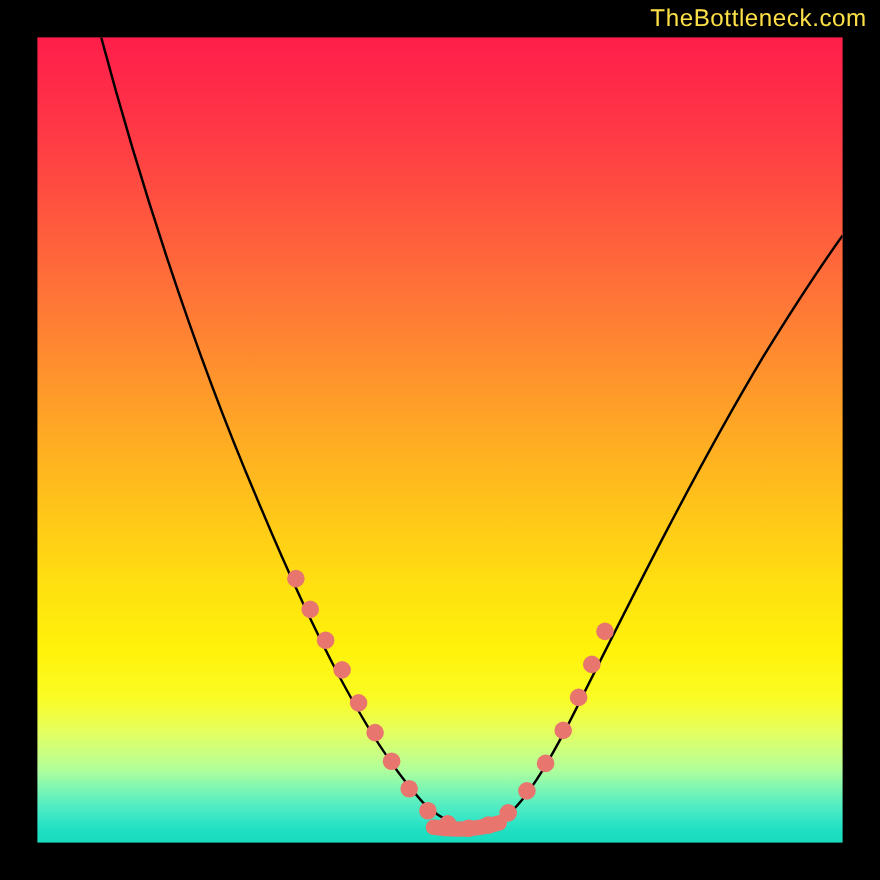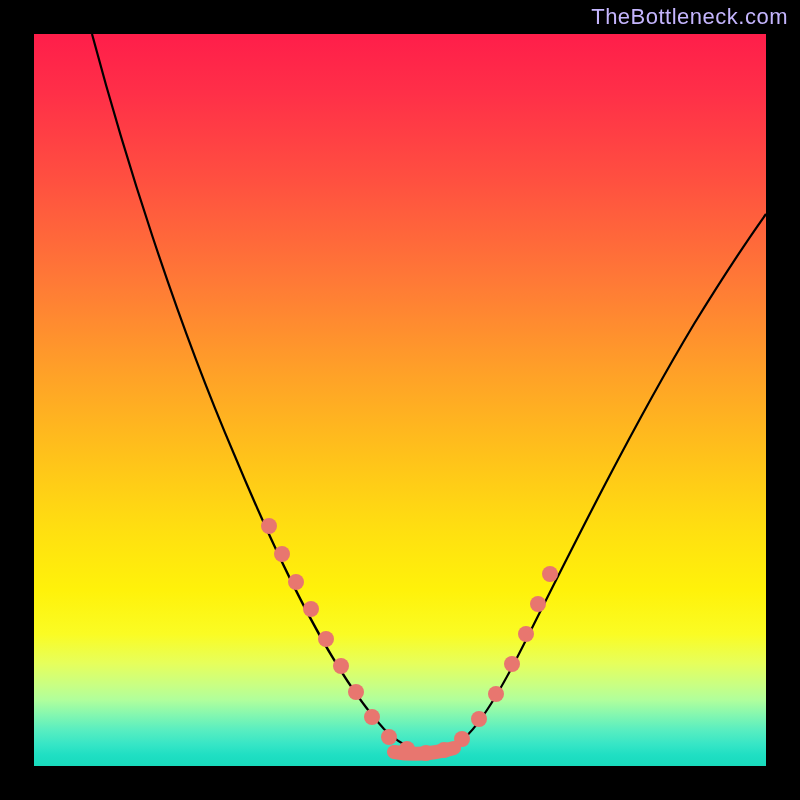--- a/index.html
+++ b/index.html
@@ -14,21 +14,21 @@
   .frame {
     position: relative;
     width: 800px;
     height: 800px;
     background: #000;
   }
   .watermark {
     position: absolute;
     top: 4px;
     right: 12px;
-    color: #c4b5fd;
+    color: #fde047;
     font-size: 22px;
     font-weight: 500;
     letter-spacing: 0.5px;
     z-index: 50;
     user-select: none;
   }
   .plot {
     position: absolute;
     left: 34px;
     top: 34px;

